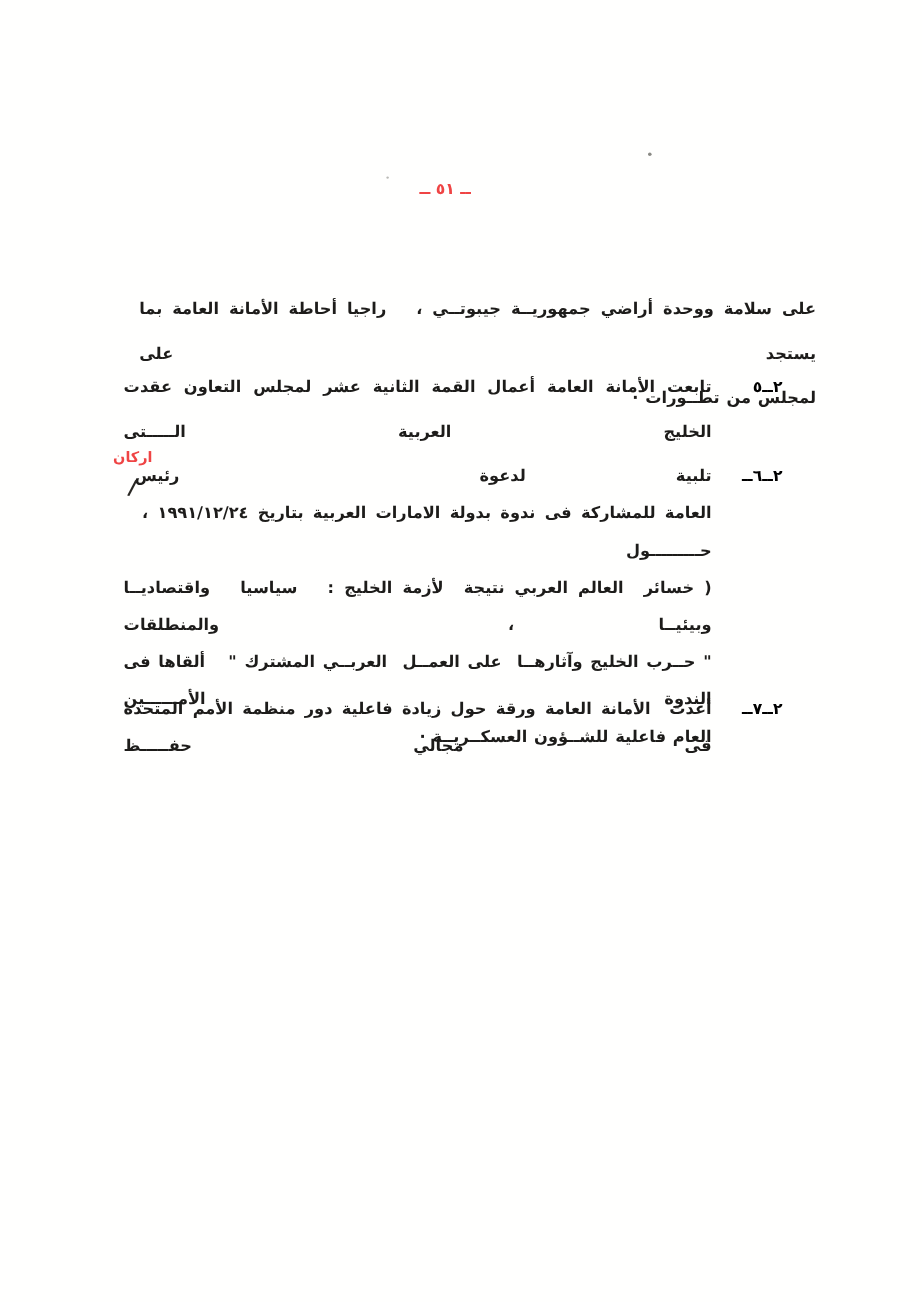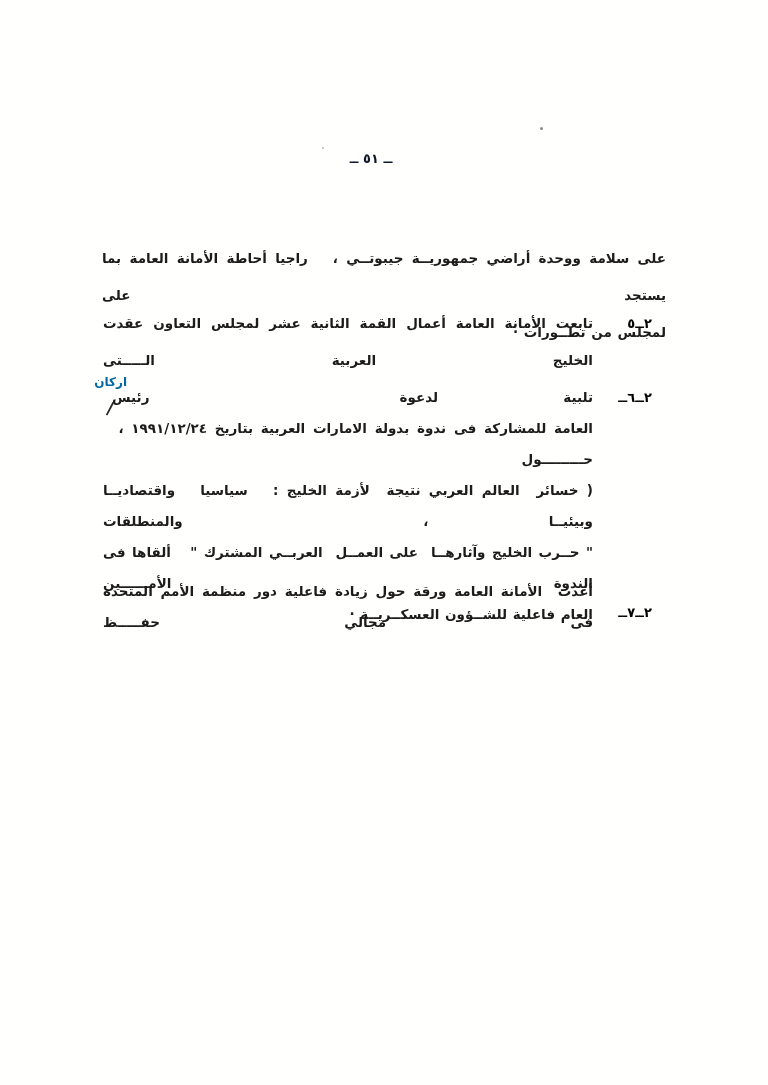--- a/index.html
+++ b/index.html
@@ -10,49 +10,49 @@
     overflow:hidden;
     direction:rtl;
     font-family:"DejaVu Sans", sans-serif;
     color:#1d1c1a;
     font-weight:700;
     -webkit-font-smoothing:antialiased;
   }
   .pnum{
     position:absolute;top:151px;left:0;width:742px;
     text-align:center;font-size:13px;letter-spacing:1px;
-    color:#0f172a;
+    color:#ef4444;
   }
   .block{position:absolute;font-size:13.5px;}
-  .cont{top:240px;right:102px;width:564px;line-height:37px;}
+  .cont{top:240px;right:88px;width:564px;line-height:37px;}
   .itemtext{right:175px;width:490px;}
   .it5{top:305px;line-height:37px;}
   .it6{top:382px;line-height:31px;}
   .it7{top:576px;line-height:31px;}
   .marker{
     position:absolute;right:116px;font-size:13px;
     white-space:nowrap;color:#000000;
   }
   .mk5{top:305px;line-height:37px;}
   .mk6{top:382px;line-height:31px;}
-  .mk7{top:576px;line-height:31px;margin-top:21px;}
+  .mk7{top:576px;line-height:31px;}
   .line{
     text-align:justify;
     text-align-last:justify;
     word-spacing:1px;
   }
   .line.last{text-align-last:right;}
   
   .ins{
     display:inline-block;position:relative;
     width:9px;height:13px;vertical-align:baseline;
   }
   .ins-word{
     position:absolute;right:-15px;bottom:14px;
-    font-size:12px;line-height:1;white-space:nowrap;color:#0369a1;
+    font-size:12px;line-height:1;white-space:nowrap;color:#ef4444;
   }
   .ins-slash{
     position:absolute;right:-1px;top:11px;
     font-size:17px;line-height:1;color:#2a2824;
     transform:rotate(10deg);
   }
   .speck{position:absolute;background:#8a8a85;border-radius:50%;}
   .sp1{width:3px;height:3px;top:127px;left:540px;}
   .sp2{width:2px;height:2px;top:147px;left:322px;opacity:.6;}
 </style>

